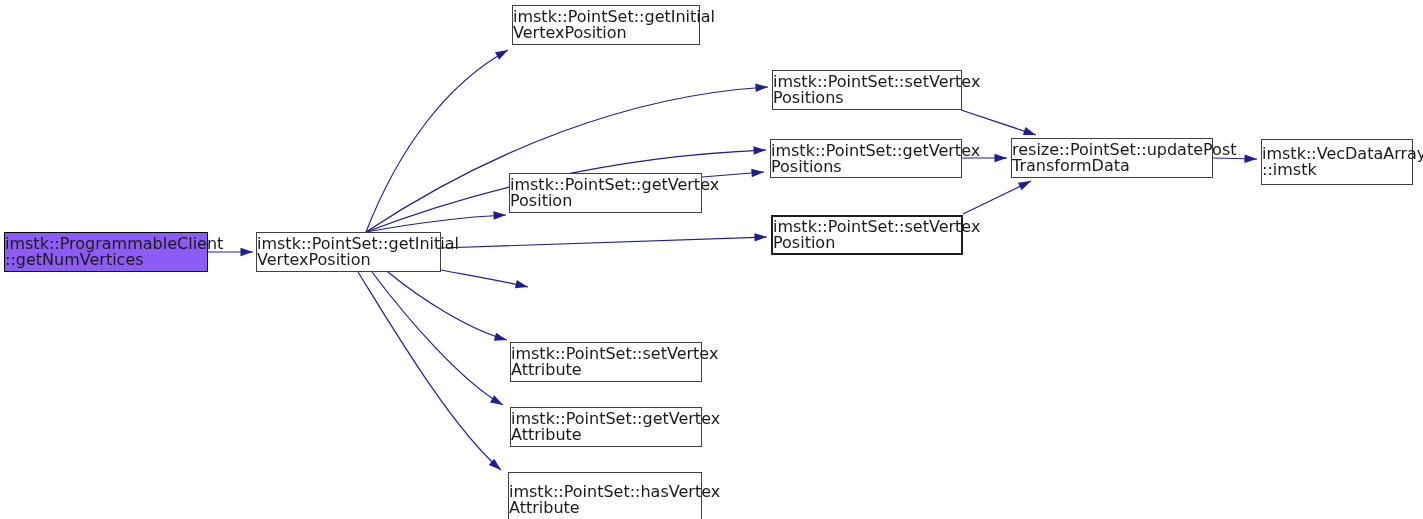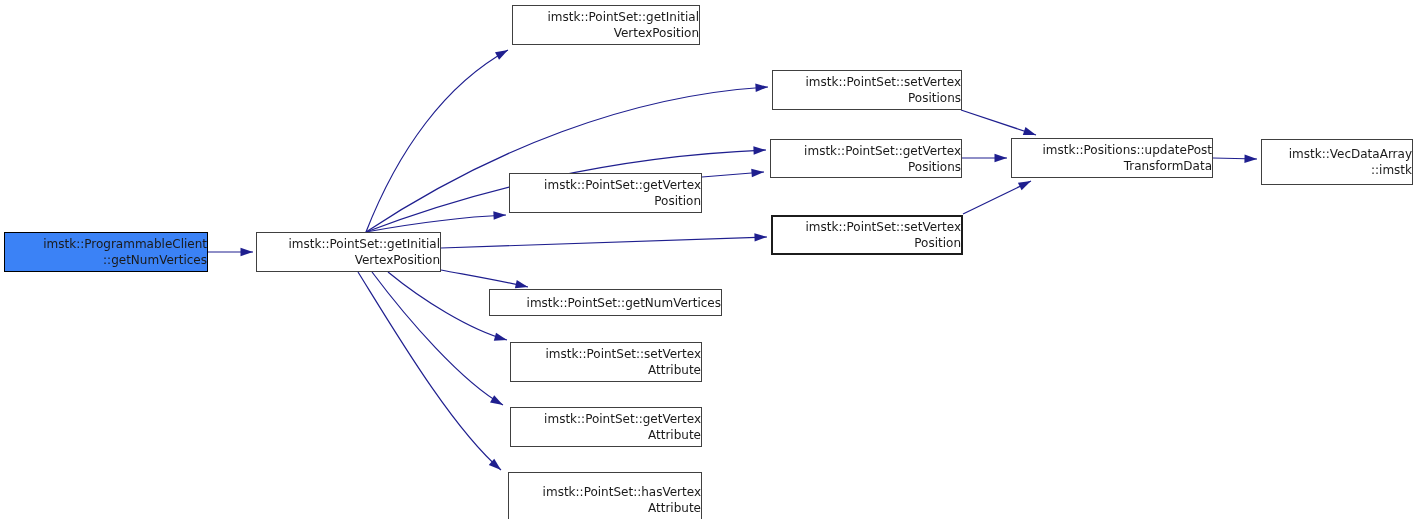--- a/index.html
+++ b/index.html
@@ -27,31 +27,31 @@
     stroke-width: 1.2;
   }
   .node {
     position: absolute;
     box-sizing: border-box;
     background: #ffffff;
     border: 1px solid #404040;
     display: flex;
     flex-direction: column;
     justify-content: center;
-    align-items: flex-end;
+    align-items: flex-start;
     text-align: center;
-    font-size: 12px;
+    font-size: 16px;
     line-height: 16px;
     color: #1a1a1a;
     white-space: nowrap;
     cursor: pointer;
   }
   .node span { display: block; }
   .node.current {
-    background: #3b82f6;
+    background: #8b5cf6;
     border-color: #000000;
     cursor: default;
   }
   .node.thick {
     border-width: 2px;
     border-color: #1c1c1c;
   }
 </style>
 </head>
 <body>
@@ -109,42 +109,38 @@
   <div class="node" style="left:509px; top:173px; width:193px; height:40px;">
     <span>imstk::PointSet::getVertex</span>
     <span>Position</span>
   </div>
 
   <div class="node thick" style="left:771px; top:215px; width:192px; height:40px;">
     <span>imstk::PointSet::setVertex</span>
     <span>Position</span>
   </div>
 
-  <div class="node" style="left:489px; top:289px; width:233px; height:27px;">
-    <span>imstk::PointSet::getNumVertices</span>
-    <span></span>
-  </div>
 
   <div class="node" style="left:510px; top:342px; width:192px; height:40px;">
     <span>imstk::PointSet::setVertex</span>
     <span>Attribute</span>
   </div>
 
   <div class="node" style="left:510px; top:407px; width:192px; height:40px;">
     <span>imstk::PointSet::getVertex</span>
     <span>Attribute</span>
   </div>
 
   <div class="node" style="left:508px; top:472px; width:194px; height:56px;">
     <span>imstk::PointSet::hasVertex</span>
     <span>Attribute</span>
   </div>
 
   <div class="node" style="left:1011px; top:138px; width:202px; height:40px;">
-    <span>imstk::Positions::updatePost</span>
+    <span>resize::PointSet::updatePost</span>
     <span>TransformData</span>
   </div>
 
   <div class="node" style="left:1261px; top:139px; width:152px; height:46px;">
     <span>imstk::VecDataArray</span>
     <span>::imstk</span>
   </div>
 
 </div>
 

